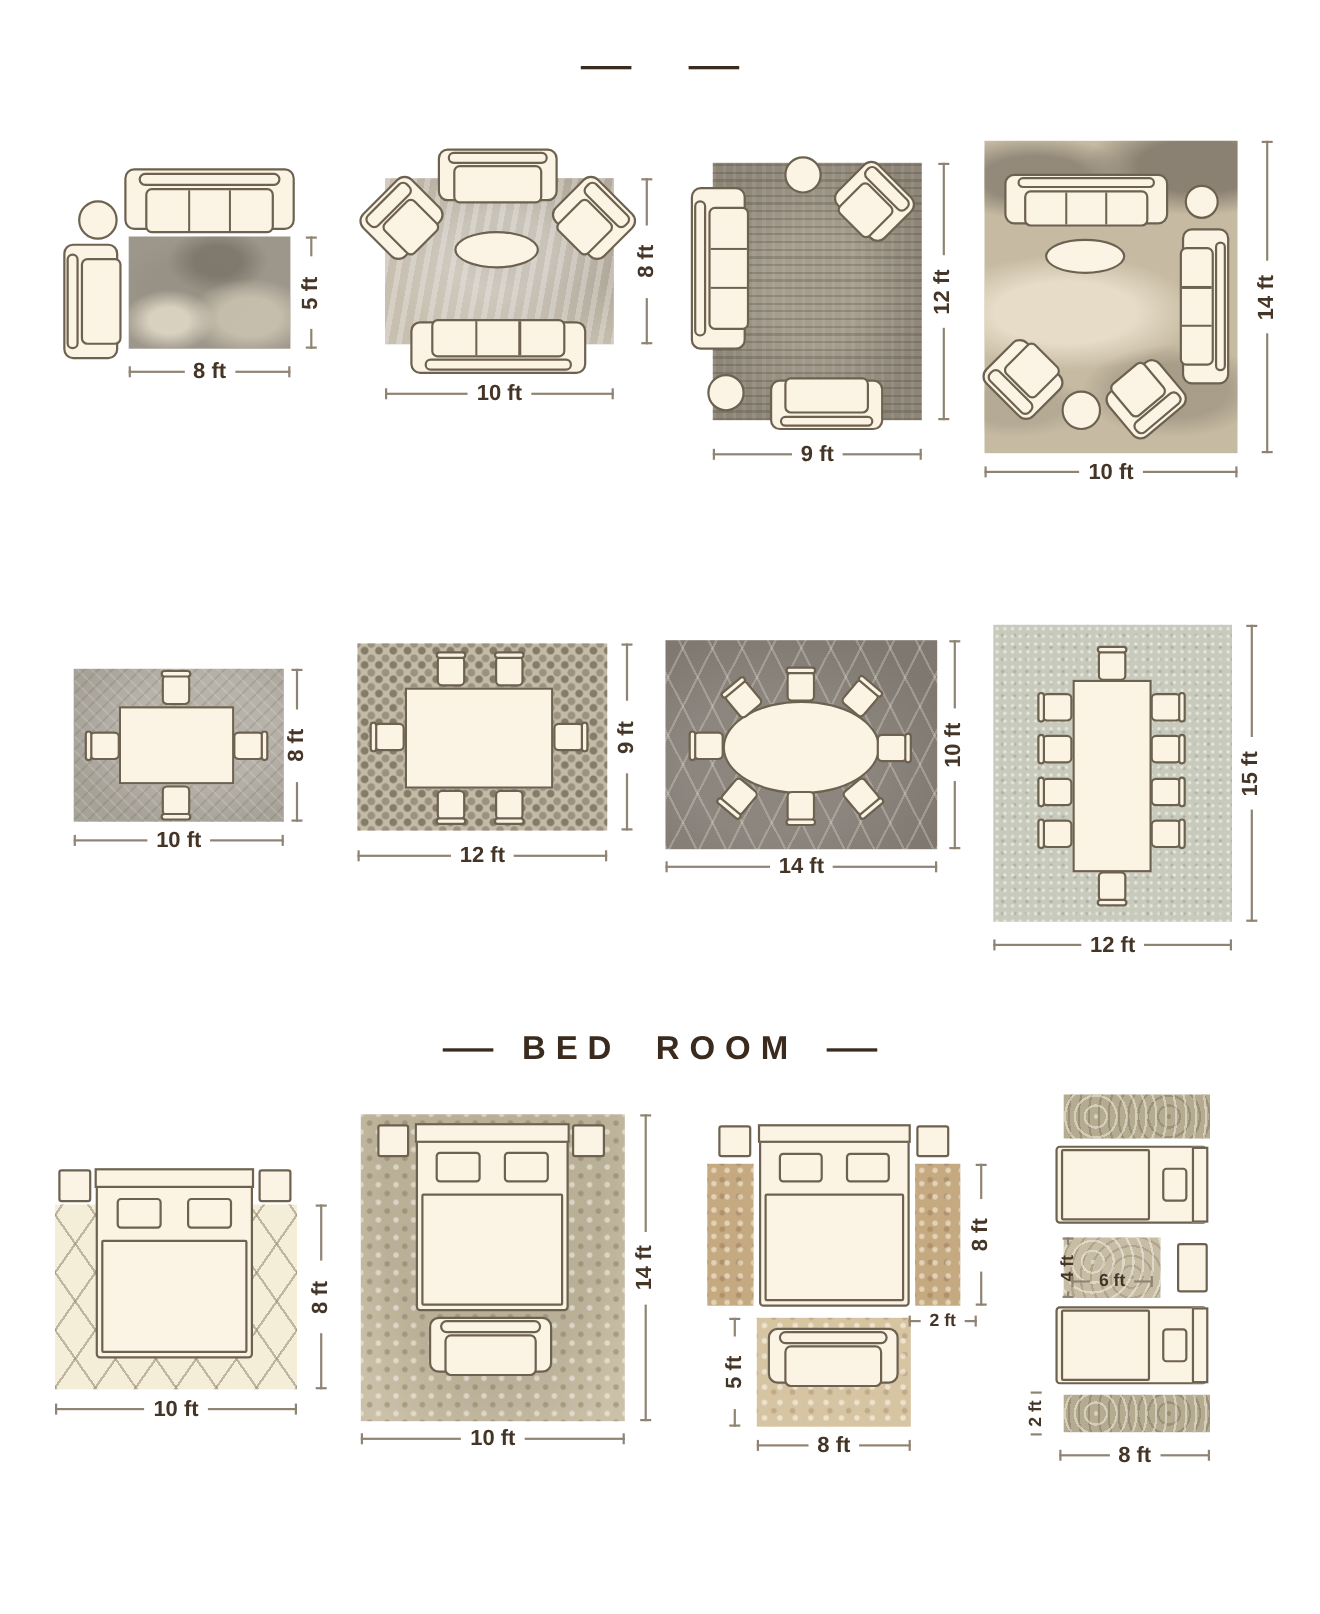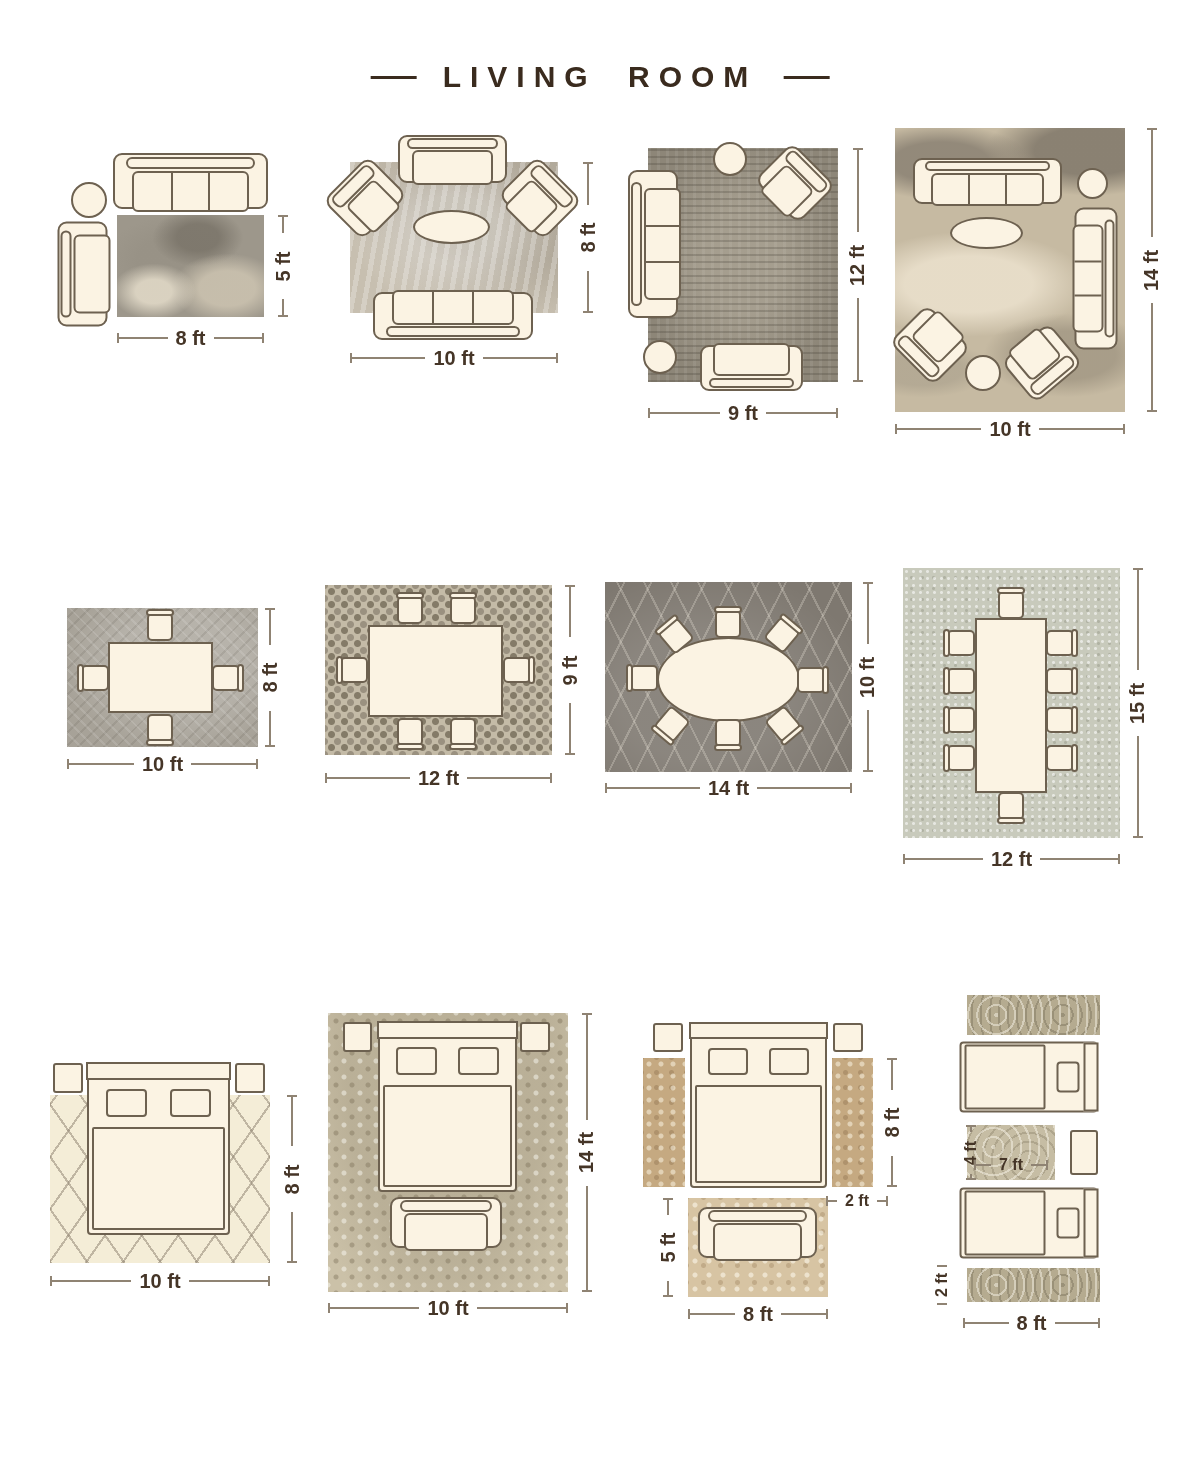--- a/index.html
+++ b/index.html
@@ -123,21 +123,20 @@
   .nstand{border-radius:3px;}
 </style>
 </head>
 <body>
 
 <div class="canvas">
 
   <div class="sec">
     <div class="section-title" style="top:60px;">
       <i class="dash"></i>
-        <span>LIVING ROOM</span>
         <i class="dash"></i>
     </div>
 
     <div class="rug r-lr1" style="left:117px;top:215px;width:147px;height:102px;"></div>
     <div class="furn sofa seats3" style="left:113px;top:153px;width:155px;height:56px;"></div>
     <div class="furn rtable" style="left:71px;top:182px;width:36px;height:36px;"></div>
     <div class="furn sofa" style="left:30px;top:249px;width:105px;height:50px;transform:rotate(-90deg);"></div>
     <div class="vdim" style="left:270px;top:215px;height:102px;">
       <i class="t"></i>
         <span class="lbl">
@@ -296,20 +295,25 @@
         <i class="b"></i>
     </div>
     <div class="hdim" style="left:903px;top:846px;width:217px;">
       <i class="l"></i>
         <span>12 ft</span>
         <i class="r"></i>
     </div>
   </div>
 
   <div class="sec">
+    <div class="section-title" style="top:937px;">
+      <i class="dash"></i>
+        <span>BED ROOM</span>
+        <i class="dash"></i>
+    </div>
 
     <div class="rug r-br1" style="left:50px;top:1095px;width:220px;height:168px;"></div>
     <div class="furn nstand" style="left:53px;top:1063px;width:30px;height:30px;"></div>
     <div class="furn nstand" style="left:235px;top:1063px;width:30px;height:30px;"></div>
     <div class="furn bed" style="left:87px;top:1063px;width:143px;height:172px;">
       <i class="pillow l"></i>
         <i class="pillow r"></i>
     </div>
     <div class="vdim" style="left:279px;top:1095px;height:168px;">
       <i class="t"></i>
@@ -392,21 +396,21 @@
     <div class="rug r-br4a" style="left:967px;top:1268px;width:133px;height:34px;"></div>
     <div class="vdim sm" style="left:958px;top:1125px;height:55px;">
       <i class="t"></i>
         <span class="lbl">
           <b>4 ft</b>
         </span>
         <i class="b"></i>
     </div>
     <div class="hdim sm" style="left:974px;top:1152px;width:74px;">
       <i class="l"></i>
-        <span>7 ft</span>
+        <span>6 ft</span>
         <i class="r"></i>
     </div>
     <div class="vdim sm" style="left:929px;top:1265px;height:40px;">
       <i class="t"></i>
         <span class="lbl">
           <b>2 ft</b>
         </span>
         <i class="b"></i>
     </div>
     <div class="hdim" style="left:963px;top:1310px;width:137px;">

